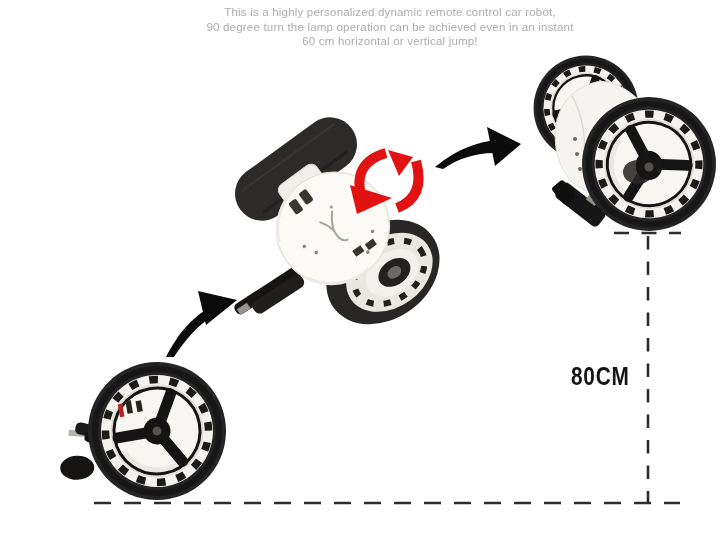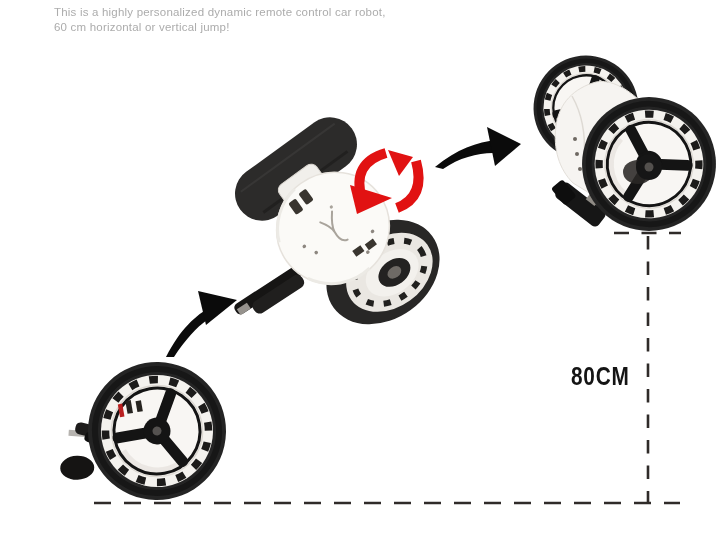--- a/index.html
+++ b/index.html
@@ -1,38 +1,39 @@
 <!DOCTYPE html>
 <html><head>
 <meta charset="utf-8">
 <style>
   html,body{margin:0;padding:0;background:#fff;}
   .canvas{
     position:relative;width:726px;height:540px;background:#ffffff;overflow:hidden;
     font-family:"Liberation Sans",sans-serif;
   }
   .product-description{
-    position:absolute;top:5px;left:54px;width:672px;
+    position:absolute;top:5px;left:54px;width:672px;text-align:center;
     color:#acacac;font-size:11.5px;line-height:14.6px;letter-spacing:.2px;
   }
   .desc-line{white-space:nowrap;}
   .height-label{
     position:absolute;left:571px;top:361px;color:#141414;
     font-size:26px;font-weight:bold;letter-spacing:1px;
     transform:scaleX(.8);transform-origin:left top;white-space:nowrap;
   }
   svg{position:absolute;left:0;top:0;}
 </style>
 </head>
 <body>
 
 <div class="canvas">
 
   <div class="product-description">
     <div class="desc-line">This is a highly personalized dynamic remote control car robot,</div>
+    <div class="desc-line">90 degree turn the lamp operation can be achieved even in an instant</div>
     <div class="desc-line">60 cm horizontal or vertical jump!</div>
   </div>
 
   <svg width="726" height="540" viewBox="0 0 726 540">
     <defs>
 
       <g id="wheelFront">
         <circle r="69" fill="#242424"></circle>
         <circle r="62" fill="none" stroke="#171717" stroke-width="6"></circle>
         <circle r="56" fill="#f4f2ee"></circle>

